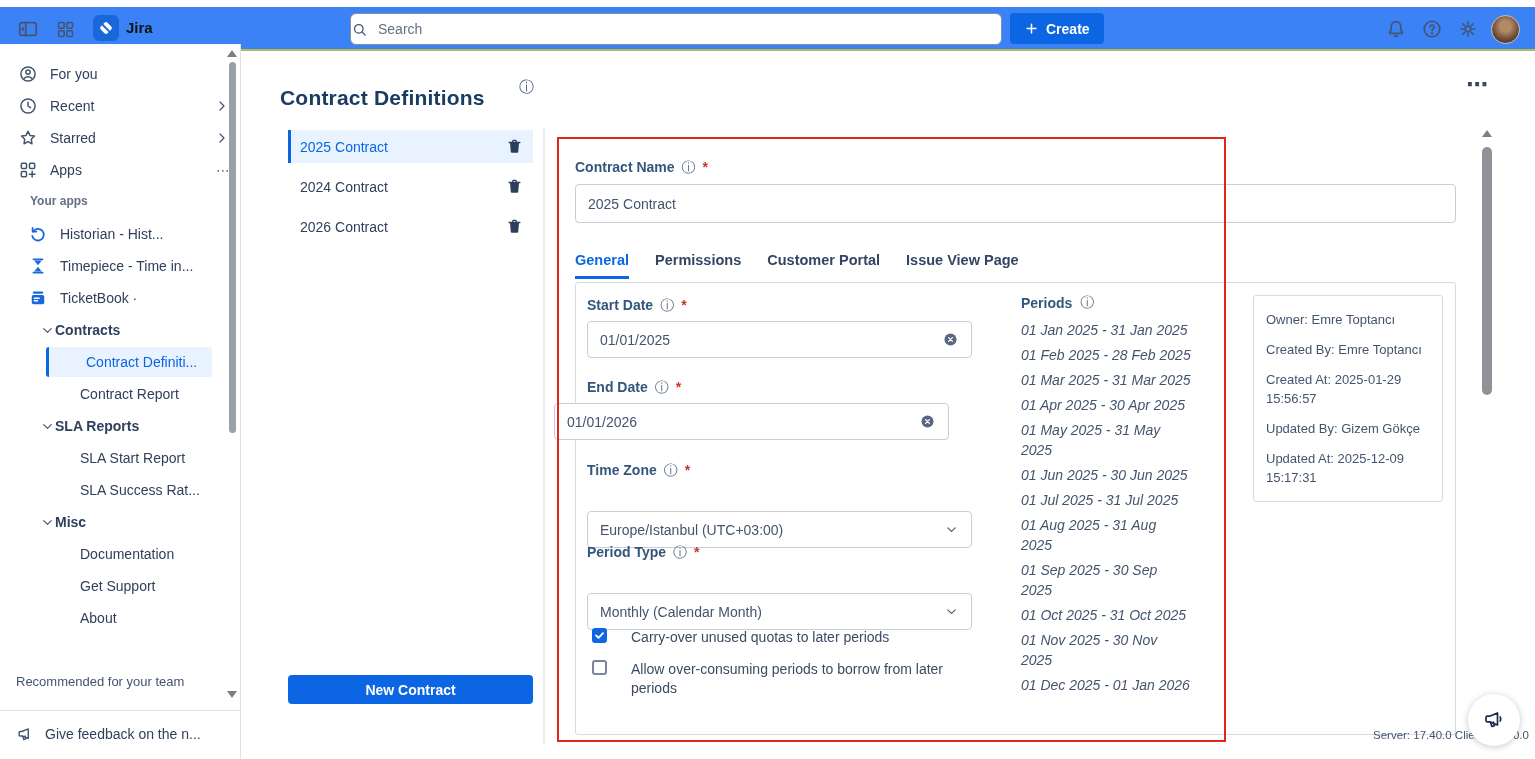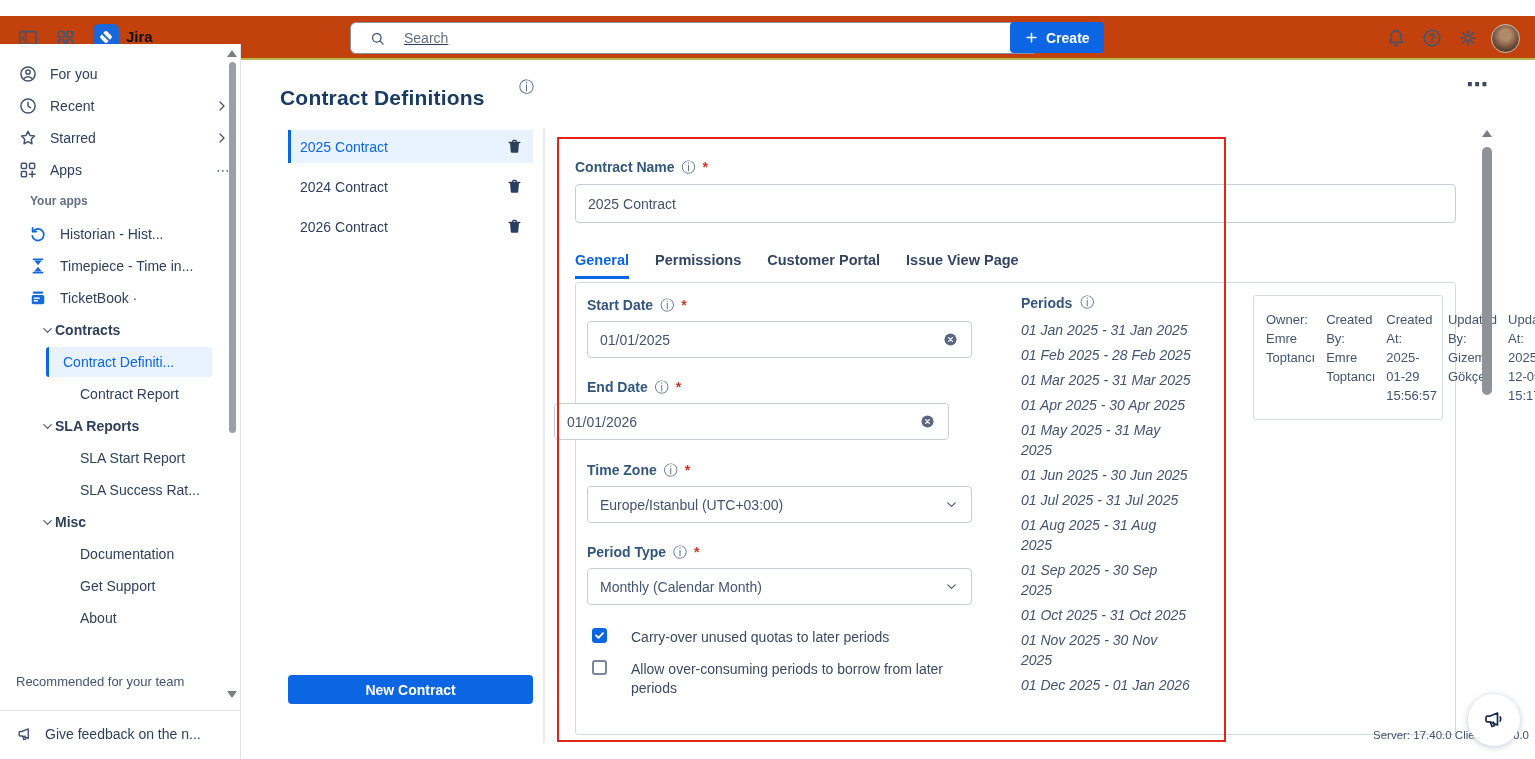--- a/index.html
+++ b/index.html
@@ -4,44 +4,44 @@
 <style>
   html,body{margin:0;padding:0;background:#fff;}
   #screen{position:relative;width:1535px;height:759px;background:#fff;overflow:hidden;
           font-family:"Liberation Sans",sans-serif;color:#2f405c;}
   .abs{position:absolute;}
   svg{display:block;}
   .ico{stroke:#44546f;fill:none;stroke-width:1.8;stroke-linecap:round;stroke-linejoin:round;}
   .ico-blue{stroke:#1868DB;fill:none;stroke-width:2.1;stroke-linecap:round;stroke-linejoin:round;}
 
   
-  .topbar{position:absolute;left:0;top:16px;width:1535px;height:42px;background:#c2410c;
+  .topbar{position:absolute;left:0;top:7px;width:1535px;height:42px;background:#3b82f6;
           border-bottom:2px solid #b4bb4e;display:flex;align-items:center;}
   .tb-icon{position:absolute;top:10px;width:24px;height:24px;display:flex;align-items:center;justify-content:center;cursor:pointer;}
   .brand-name{position:absolute;left:126px;top:12px;font-size:15px;font-weight:700;color:#101214;}
   .searchbox{position:absolute;left:350px;top:6px;width:650px;height:30px;border:1px solid #8590a2;
-             border-radius:6px;display:flex;align-items:center;padding:0 18px;gap:16px;background:#fff;text-decoration:underline;}
+             border-radius:6px;display:flex;align-items:center;padding:0 0;gap:8px;background:#fff;}
   .searchbox input{border:0;outline:0;flex:1;font-size:14px;color:#2f405c;font-family:inherit;background:transparent;}
   .searchbox input::placeholder{color:#626f86;}
   .create-btn{position:absolute;left:1010px;top:6px;height:31px;padding:0 14px;background:#0C66E4;color:#fff;
               border:0;border-radius:4px;font-size:14px;font-weight:600;display:flex;align-items:center;gap:7px;cursor:pointer;font-family:inherit;}
   .avatar{position:absolute;left:1491px;top:8px;width:27px;height:27px;border-radius:50%;
           background:radial-gradient(circle at 50% 38%,#b18a68 25%,#6b4a38 62%,#38251d 95%);border:1px solid #c9c2b8;cursor:pointer;}
 
   
   .sidebar{position:absolute;left:0;top:44px;width:240px;height:715px;background:#fff;border-right:1px solid #dfe1e6;}
   .nav-row{position:absolute;left:10px;width:212px;height:30px;display:flex;align-items:center;gap:12px;
            padding:0 8px;border-radius:4px;font-size:14px;color:#2f405c;cursor:pointer;}
   .nav-row .grow{flex:1;}
   .sec-label{position:absolute;left:30px;font-size:12px;font-weight:700;color:#626f86;}
   .grp-row{position:absolute;left:40px;width:182px;height:30px;display:flex;align-items:center;gap:0;
            font-size:14px;font-weight:600;color:#2f405c;cursor:pointer;}
   .sub-row{position:absolute;left:46px;width:166px;height:30px;display:flex;align-items:center;
            padding-left:34px;font-size:14px;color:#2f405c;cursor:pointer;border-radius:3px;box-sizing:border-box;}
-  .sub-row.selected{background:#E9F2FF;border-left:3px solid #0C66E4;color:#0C66E4;font-weight:500;padding-left:14px;}
+  .sub-row.selected{background:#E9F2FF;border-left:3px solid #0C66E4;color:#0C66E4;font-weight:500;padding-left:37px;}
   .recommended{position:absolute;left:16px;top:674px;font-size:13px;font-weight:400;color:#44546f;}
   .side-divider{position:absolute;left:0;top:710px;width:240px;height:1px;background:#dfe1e6;}
   .feedback-row{position:absolute;left:16px;top:720px;width:210px;height:28px;display:flex;align-items:center;gap:10px;
                 font-size:14px;color:#2f405c;cursor:pointer;}
   
   .sb-scroll-thumb{position:absolute;left:229px;top:62px;width:7px;height:371px;background:#9aa0a6;border-radius:4px;}
   .tri-up{width:0;height:0;border-left:5px solid transparent;border-right:5px solid transparent;border-bottom:7px solid #7a7f85;}
   .tri-down{width:0;height:0;border-left:5px solid transparent;border-right:5px solid transparent;border-top:7px solid #7a7f85;}
 
   
@@ -57,35 +57,35 @@
   .new-contract{position:absolute;left:288px;top:675px;width:245px;height:29px;background:#0C66E4;color:#fff;
                 border:0;border-radius:4px;font-size:14px;font-weight:700;cursor:pointer;font-family:inherit;}
 
   
   .fld-label{position:absolute;display:flex;align-items:flex-start;gap:7px;font-size:14px;font-weight:700;color:#33567c;}
   .fld-label .inf{font-weight:400;color:#5a6b85;font-family:"DejaVu Sans",sans-serif;font-size:14px;cursor:pointer;}
   .fld-label .req{color:#c9372c;font-weight:700;}
   .tbox{position:absolute;border:1px solid #c9ced6;border-radius:4px;background:#fff;display:flex;align-items:center;
         padding:0 12px;font-size:14px;color:#44546f;box-sizing:border-box;cursor:text;}
   .tbox .grow{flex:1;}
-  .selbox{cursor:pointer;}
+  .selbox{cursor:pointer;margin-top:25px;}
   .tabs{position:absolute;left:575px;top:252px;display:flex;gap:26px;font-size:14.5px;font-weight:600;}
   .tab{color:#344563;padding-bottom:8px;cursor:pointer;}
   .tab.active{color:#0C66E4;border-bottom:3px solid #0C66E4;}
   .panel{position:absolute;left:575px;top:282px;width:881px;height:453px;border:1px solid #d7dbe0;border-radius:3px;box-sizing:border-box;background:#fff;}
   .cb{width:15px;height:15px;border-radius:3px;box-sizing:border-box;flex:none;cursor:pointer;}
   .cb.on{background:#0C66E4;display:flex;align-items:center;justify-content:center;}
   .cb.off{background:#fff;border:2px solid #7a869a;}
   .cbrow{position:absolute;display:flex;gap:24px;font-size:14px;color:#3b4b63;align-items:flex-start;line-height:19px;}
   .periods{position:absolute;left:1021px;top:294px;width:170px;}
   .periods-h{display:flex;gap:8px;align-items:center;font-size:14px;font-weight:700;color:#33567c;margin-bottom:8px;}
   .periods-h .inf{font-weight:400;color:#5a6b85;font-family:"DejaVu Sans",sans-serif;cursor:pointer;}
   .period-item{font-size:14px;font-style:italic;color:#44546f;line-height:20px;margin-bottom:5px;}
   .meta-box{position:absolute;left:1253px;top:295px;width:190px;border:1px solid #d7dbe0;border-radius:3px;
-            box-sizing:border-box;padding:14px 12px;display:flex;gap:11px;background:#fff;}
+            box-sizing:border-box;padding:14px 12px;display:flex;flex-direction:column;gap:11px;background:#fff;}
   .meta-line{font-size:13px;color:#44546f;line-height:19px;}
   .red-rect{position:absolute;left:557px;top:137px;width:665px;height:601px;border:2px solid #e3241c;z-index:40;pointer-events:none;}
 
   
   .main-scroll-up{position:absolute;left:1482px;top:130px;}
   .main-scroll-thumb{position:absolute;left:1482px;top:147px;width:10px;height:248px;background:#8f9296;border-radius:5px;}
 
   
   .server-info{position:absolute;right:6px;top:729px;font-size:11.5px;color:#42526e;z-index:20;}
   .float-btn{position:absolute;left:1468px;top:694px;width:52px;height:52px;border-radius:50%;background:#fff;

